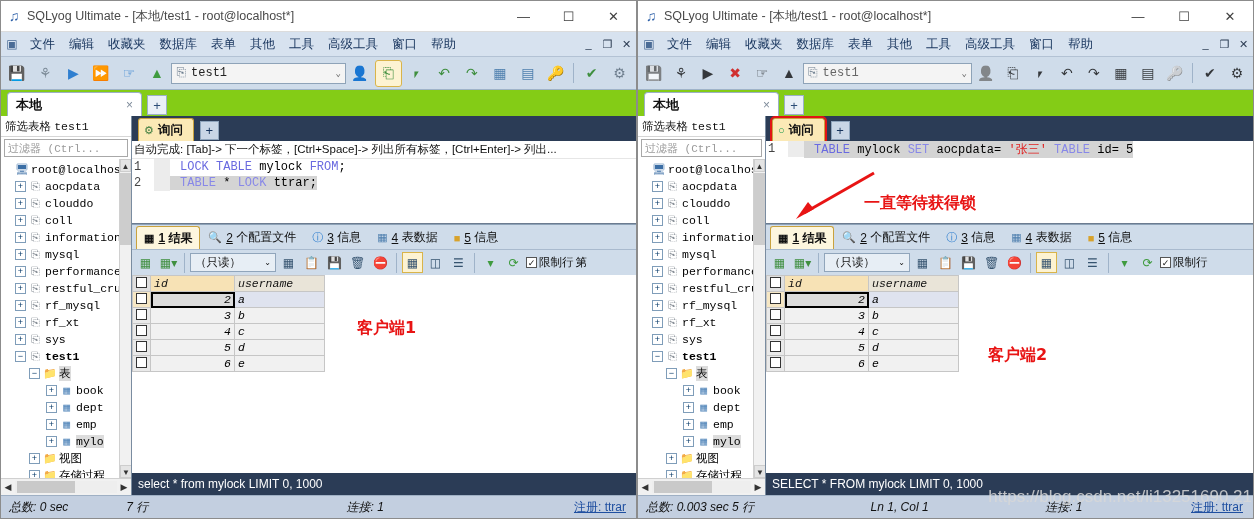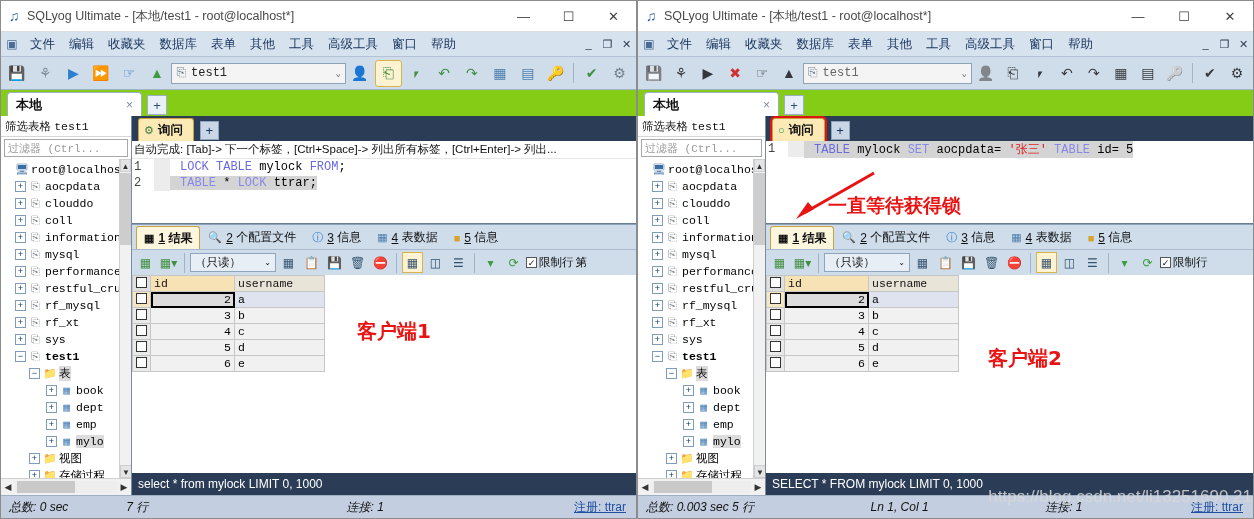--- a/index.html
+++ b/index.html
@@ -128,22 +128,22 @@
   .crow { display:flex; height:16px; align-items:center; font-family:"Liberation Mono", monospace;
           font-size:12px; white-space:nowrap; }
   .gutter { width:22px; text-align:left; padding-left:2px; color:#444; flex:none; }
   .lmark { width:16px; background:#ececec; height:16px; flex:none; }
   .codetext { padding-left:10px; }
   .kw  { color:#6a6ae0; }
   .kw2 { color:#8888e8; }
   .str { color:#e02020; }
   .plain { color:#000; }
   .hlbg { background:#d4d4d4; }
-  .note { position:absolute; color:#e81414; font-size:19px; font-weight:bold;
-          font-family:"DejaVu Sans", sans-serif; }
+  .note { position:absolute; color:#e81414; font-size:16px; font-weight:bold;
+          font-family:"DejaVu Sans", sans-serif;margin-left:36px; }
 
   
   .rtabs { height:25px; background:#cfdcea; display:flex; align-items:flex-end;
            padding-left:4px; flex:none; border-top:1px solid #8ea3b8; }
   .rtab { height:23px; display:flex; align-items:center; padding:0 7px; font-size:12px;
           color:#111; border:1px solid transparent; white-space:nowrap; }
   .rtab .ri { margin-right:4px; font-size:11px; }
   .rtab.active { background:#fdf6de; border:1px solid #c9a23e; border-bottom:none;
                  border-radius:3px 3px 0 0; font-weight:bold; }
   .rtab u { text-decoration:underline; }
@@ -156,37 +156,37 @@
   .gbtn.boxed { border:1px solid #d9b44a; background:#fdf3d2; }
   .rocombo { width:86px; height:19px; background:#e7eef5; border:1px solid #90a5bb;
              display:flex; align-items:center; padding:0 4px; font-size:11.5px; color:#111; }
   .rocombo .arrow { margin-left:auto; font-size:8px; }
   .chk { display:flex; align-items:center; font-size:11.5px; color:#111; white-space:nowrap; }
   .chk .box { width:11px; height:11px; border:1px solid #555; background:#fff; margin-right:2px;
               font-size:9px; line-height:10px; text-align:center; color:#111; }
 
   
   .gridwrap { flex:1; background:#fff; position:relative; overflow:hidden; }
-  table.dgrid { border-collapse:collapse; }
+  table.dgrid { border-collapse:collapse;font-style:italic; }
   table.dgrid td, table.dgrid th { border:1px solid #c6c6c6; height:16px; font-size:11.5px;
       font-family:"Liberation Mono", monospace; padding:0 3px; }
   table.dgrid th { background:#e9e4d8; font-weight:normal; text-align:left; color:#111; }
   table.dgrid th.idcol { background:#f7e2b5; }
   table.dgrid td.sel { width:18px; background:#e9e9e9; padding:0; text-align:center; }
   table.dgrid td.sel.first { background:#f6e7c4; }
   table.dgrid td.sel .cb { display:inline-block; width:11px; height:11px; border:1px solid #333;
                            background:#fff; }
   table.dgrid th.sel { width:18px; background:#dfdfdf; text-align:center; padding:0; }
   table.dgrid th.sel .cb { display:inline-block; width:11px; height:11px; border:1px solid #333;
                            background:#fff; }
   table.dgrid td.num { text-align:right; width:84px; background:#f1f1f1; }
   table.dgrid td.txt { width:90px; background:#f1f1f1; }
   table.dgrid tr.r0 td.num { background:#dcdcdc; outline:2px solid #000; outline-offset:-2px; }
   table.dgrid tr.r0 td.txt { background:#dfe3ef; }
-  .client-tag { position:absolute; color:#e81414; font-size:20px; font-weight:bold;
+  .client-tag { position:absolute; color:#e81414; font-size:16px; font-weight:bold;
                 font-family:"DejaVu Sans", sans-serif; }
 
   
   .qstatus { height:22px; background:#2b3c56; color:#fff; font-size:12px;
              display:flex; align-items:center; padding-left:6px; flex:none; }
 
   
   .statusbar { height:23px; background:#c3cfe0; border-top:1px solid #9fb0c4;
                display:flex; align-items:center; font-size:12px; color:#111; flex:none; }
   .statusbar .cell { padding:0 8px; white-space:nowrap;font-style:italic; }

